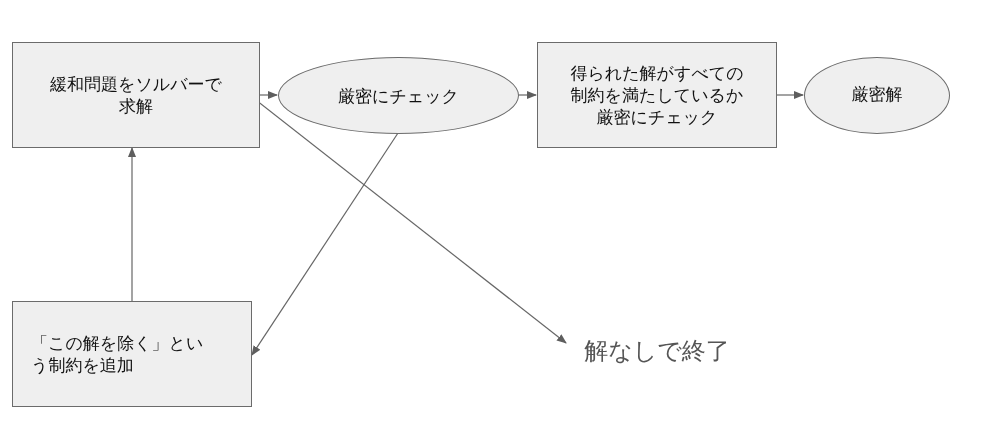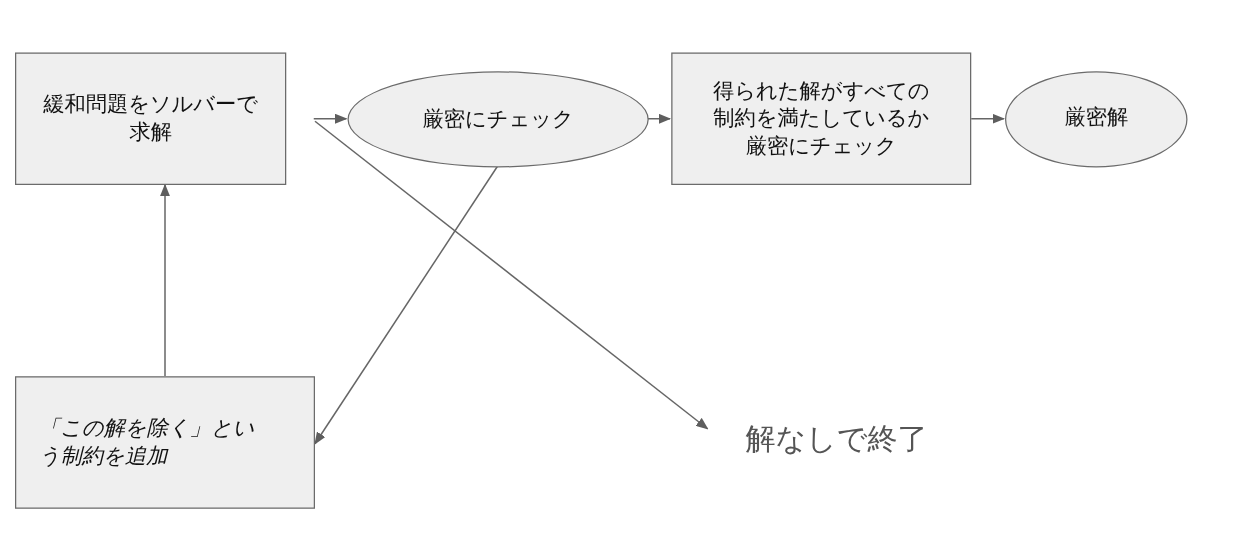--- a/index.html
+++ b/index.html
@@ -31,39 +31,39 @@
 
   <line x1="776" y1="95" x2="803" y2="95" stroke="#666" stroke-width="1.2" marker-end="url(#arrow)"></line>
 
   <line x1="132" y1="301" x2="132" y2="148" stroke="#666" stroke-width="1.2" marker-end="url(#arrow)"></line>
 
   <line x1="398" y1="133" x2="252" y2="355" stroke="#666" stroke-width="1.2" marker-end="url(#arrow)"></line>
 
   <line x1="252" y1="97" x2="566" y2="343" stroke="#666" stroke-width="1.2" marker-end="url(#arrow)"></line>
 </svg>
 
-<div class="node rect" style="left:12px; top:42px; width:217px; height:106px;">
+<div class="node rect" style="left:12px; top:42px; width:248px; height:106px;">
   <span class="label">緩和問題をソルバーで
 求解</span>
 </div>
 
 <div class="node ellipse" style="left:278px; top:57px; width:241px; height:77px;">
   <span class="label">厳密にチェック</span>
 </div>
 
 <div class="node rect" style="left:537px; top:42px; width:240px; height:106px;">
   <span class="label">得られた解がすべての
 制約を満たしているか
 厳密にチェック</span>
 </div>
 
 <div class="node ellipse" style="left:804px; top:57px; width:146px; height:77px;font-family:Liberation Mono, monospace;">
   <span class="label">厳密解</span>
 </div>
 
-<div class="node rect left-text" style="left:12px; top:301px; width:240px; height:106px;font-style:italic;">
+<div class="node rect left-text" style="left:12px; top:301px; width:240px; height:106px;">
   <span class="label">「この解を除く」とい
 う制約を追加</span>
 </div>
 
-<div class="node plain" style="left:572px; top:334px; width:170px; height:34px; justify-content:flex-end;">
+<div class="node plain" style="left:572px; top:334px; width:170px; height:34px; justify-content:center;">
   <span class="label">解なしで終了</span>
 </div>
 
 </body></html>

